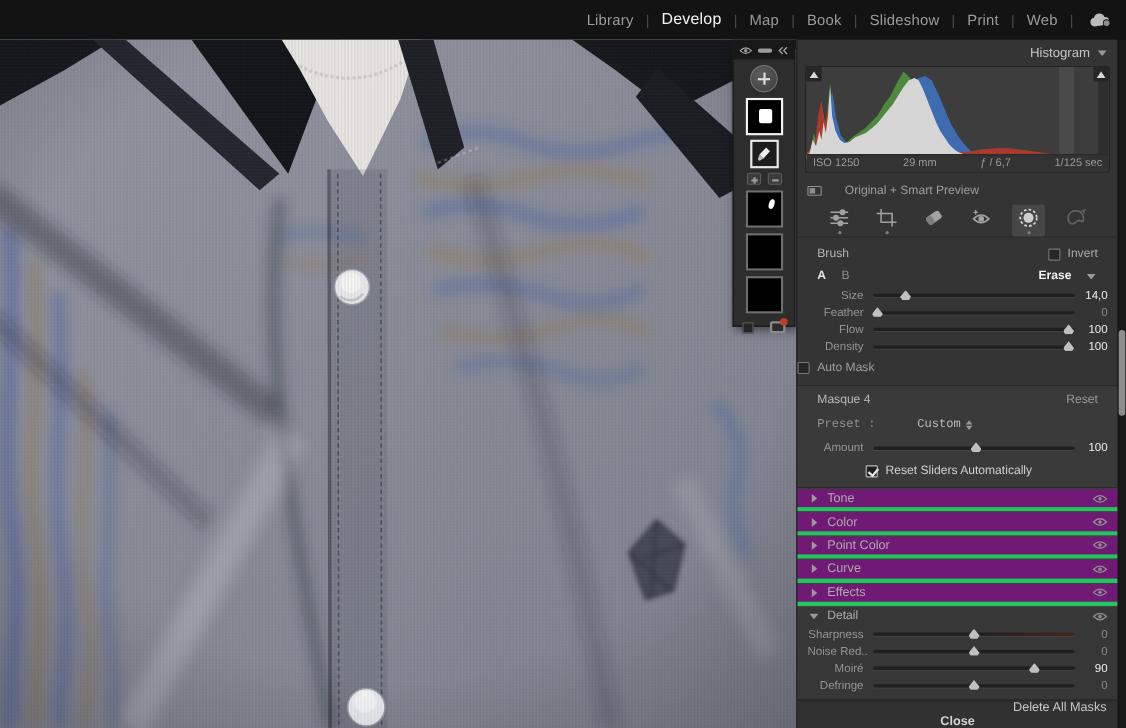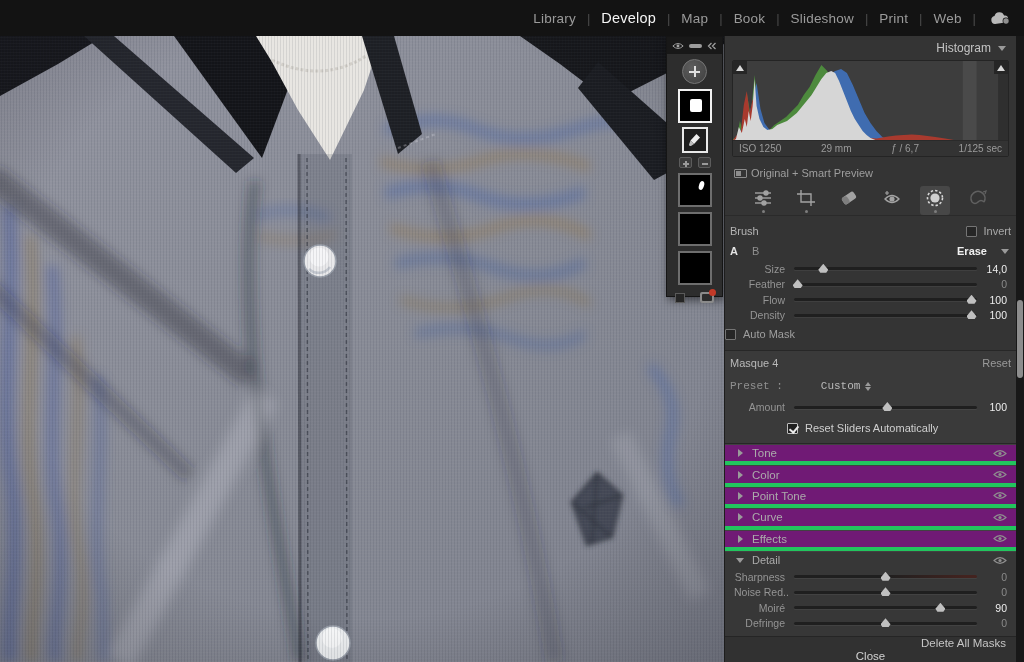--- a/index.html
+++ b/index.html
@@ -66,34 +66,34 @@
     border:1px solid #242424; border-radius:2px; overflow:hidden; }
   .histo-plot { position:absolute; left:0; top:0; width:100%; height:84px; }
   .clip-btn { position:absolute; top:0; width:14px; height:13px; background:#262626; z-index:3;
     display:flex; align-items:center; justify-content:center; }
   .clip-btn.l { left:0; } .clip-btn.r { right:0; }
   .clip-tri { width:0; height:0; border-bottom:6px solid #d8d8d8;
     border-left:4.5px solid transparent; border-right:4.5px solid transparent; }
   .exif-row { position:absolute; left:0; right:0; bottom:0; height:16px; background:#333333;
     border-top:1px solid #2a2a2a; display:flex; align-items:center; justify-content:space-between;
     padding:0 6px; font-size:10px; color:#9a9a9a; }
-  .status-row { margin-top:8px; height:18px; display:flex; align-items:center; gap:4px;
+  .status-row { margin-top:8px; height:18px; display:flex; align-items:center; gap:21px;
     padding-left:9px; color:#9e9e9e; font-size:11px; }
   .status-ic { width:13px; height:9px; border:1px solid #8d8d8d; border-radius:1px; position:relative; }
   .status-ic::after { content:""; position:absolute; left:1px; top:1px; width:5px; height:5px; background:#8d8d8d; }
 
   .tools-row { height:34px; display:flex; align-items:flex-start; justify-content:center;
     gap:13px; padding-top:4px; border-bottom:1px solid #2a2a2a; }
   .tool { display:flex; flex-direction:column; align-items:center; gap:2px; padding:2px 4px; border-radius:3px; }
   .tool.active { background:#474747; }
   .tooldot { width:3px; height:3px; border-radius:50%; background:#7d7d7d; opacity:0; }
   .tooldot.dot { opacity:1; }
 
   .brush-block { padding-top:5px; }
-  .row { display:flex; align-items:center; padding:0 5px; }
+  .row { display:flex; align-items:center; padding:0 18px; }
   .brush-title-row { height:20px; justify-content:space-between; }
   .brush-title { color:#b4b4b4; }
   .cbrow { display:flex; align-items:center; gap:6px; }
   .cb { width:11px; height:11px; background:#262626; border:1px solid #757575; border-radius:1px; position:relative; }
   .cb.checked { background:#1f1f1f; border-color:#bdbdbd; }
   .cb.checked::after { content:""; position:absolute; left:3px; top:0; width:4px; height:7px;
     border:solid #e9e9e9; border-width:0 2px 2px 0; transform:rotate(40deg); }
   .ab-row { height:20px; }
   .ab { color:#e3e3e3; font-weight:bold; margin-right:14px; }
   .ab.dim { color:#8f8f8f; font-weight:normal; }
@@ -129,21 +129,21 @@
   .eye { flex:none; }
   .detail-block { background:#373737; border-top:1px solid #414141; padding-bottom:5px; }
   .detail-head { height:17px; display:flex; align-items:center; padding:0 9px; }
   .detail-head .tri-down { margin-right:8px; margin-left:2px; }
   .detail-label { flex:1; color:#ababab; font-size:11px; }
 
   .panel-footer { margin-top:auto; height:26px; background:#313131; border-top:1px solid #252525;
     display:flex; align-items:center; padding:0 10px;flex-direction:column; }
   .foot-del { margin-left:auto; color:#c6c6c6; font-size:11.5px; cursor:pointer; }
   .foot-sep { width:1px; height:13px; background:#505050; margin:0 12px; }
-  .foot-close { color:#d2d2d2; font-size:11.5px; cursor:pointer; }
+  .foot-close { color:#d2d2d2; font-size:11.5px; cursor:pointer;font-weight:bold; }
 
   .scrollbar { width:8px; height:626px; background:#181818; position:relative; }
   .sb-thumb { position:absolute; left:1px; top:264px; width:6px; height:78px; background:#8d8d8d; border-radius:3px; }
 </style>
 </head>
 <body>
 
 <div class="app">
 
   <header class="modulebar">
@@ -486,21 +486,21 @@
       <div class="sect">
         <span class="tri-right"></span>
         <span class="sect-label">Color</span>
         <svg class="eye" width="14" height="9" viewBox="0 0 14 9">
             <path d="M1,4.5 Q7,-1.3 13,4.5 Q7,10.3 1,4.5 Z" fill="none" stroke="#8f8f8f" stroke-width="1.1"></path>
             <circle cx="7" cy="4.5" r="1.6" fill="#8f8f8f"></circle>
           </svg>
       </div>
       <div class="sect">
         <span class="tri-right"></span>
-        <span class="sect-label">Point Tone</span>
+        <span class="sect-label">Point Color</span>
         <svg class="eye" width="14" height="9" viewBox="0 0 14 9">
             <path d="M1,4.5 Q7,-1.3 13,4.5 Q7,10.3 1,4.5 Z" fill="none" stroke="#8f8f8f" stroke-width="1.1"></path>
             <circle cx="7" cy="4.5" r="1.6" fill="#8f8f8f"></circle>
           </svg>
       </div>
       <div class="sect">
         <span class="tri-right"></span>
         <span class="sect-label">Curve</span>
         <svg class="eye" width="14" height="9" viewBox="0 0 14 9">
             <path d="M1,4.5 Q7,-1.3 13,4.5 Q7,10.3 1,4.5 Z" fill="none" stroke="#8f8f8f" stroke-width="1.1"></path>

